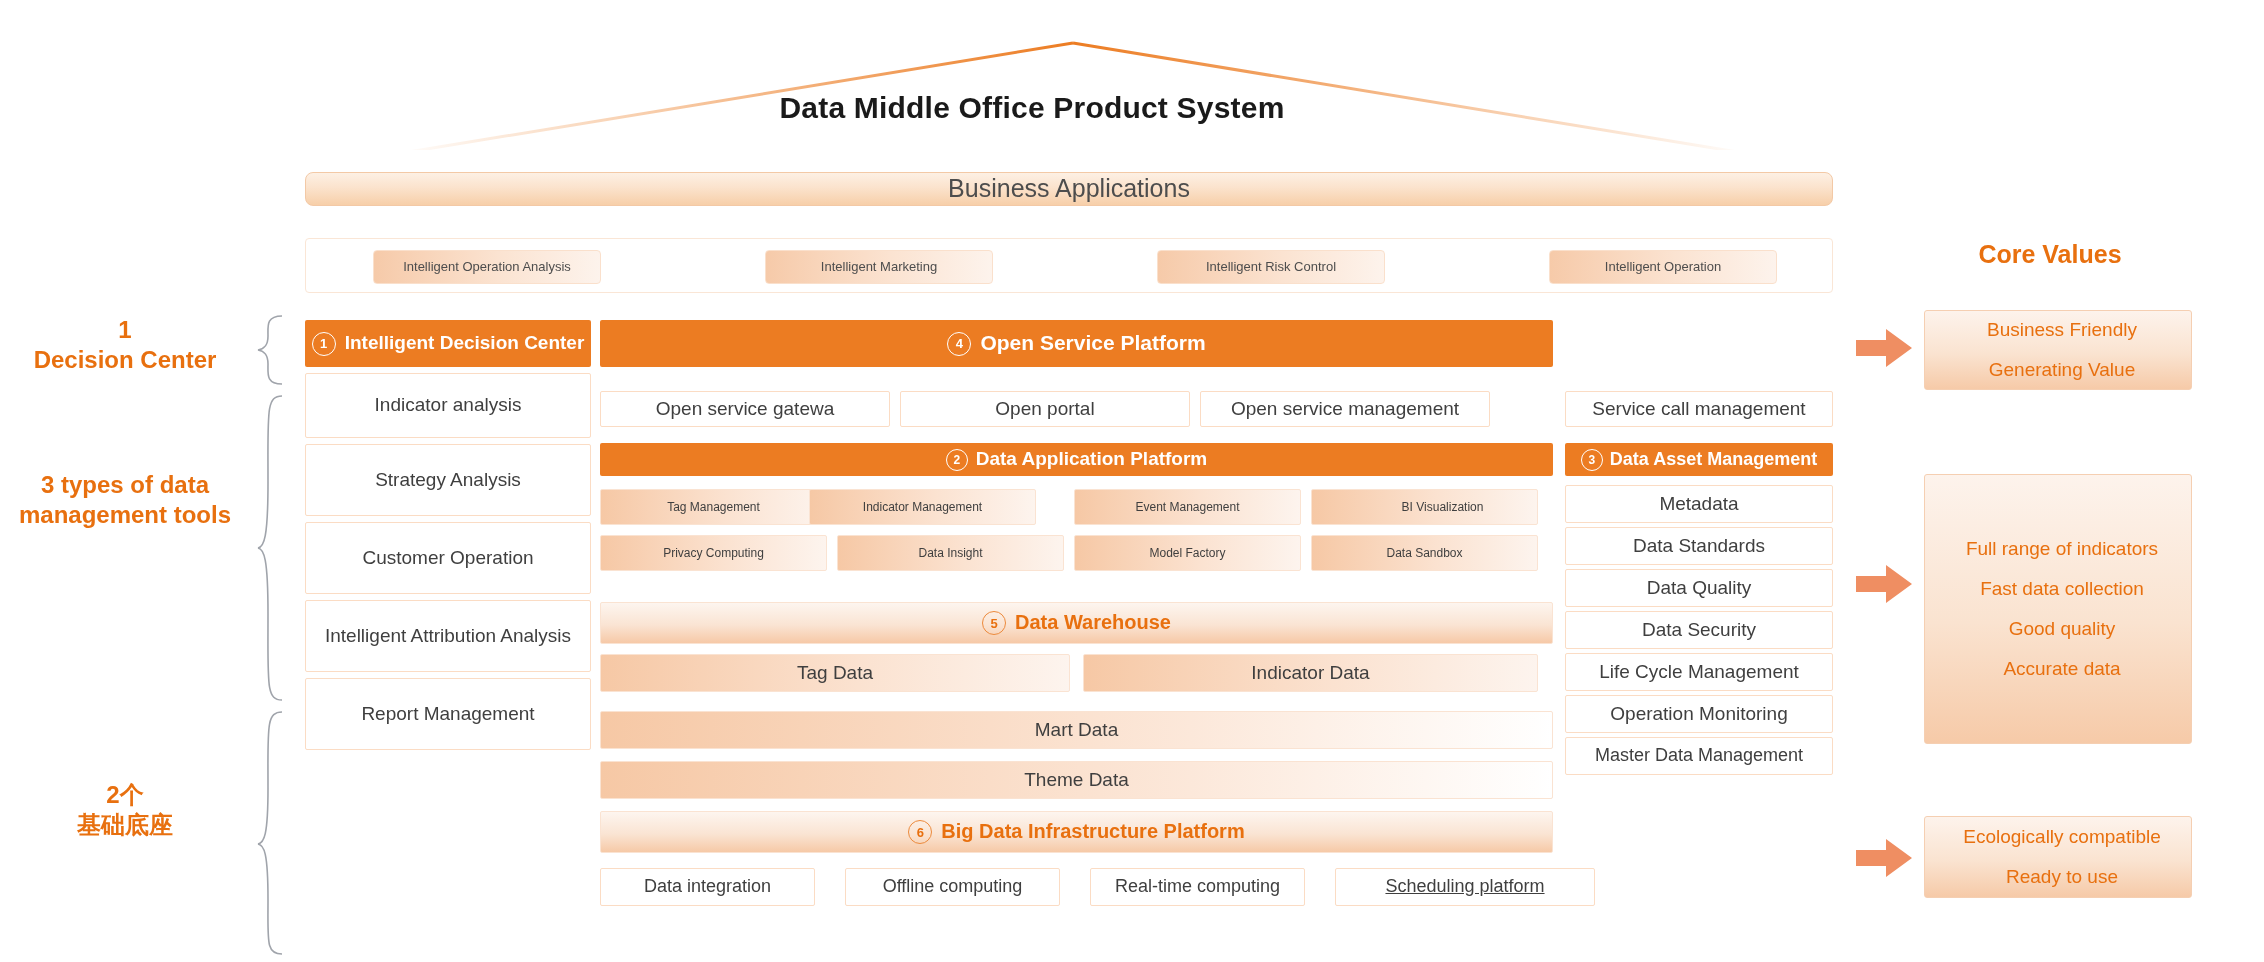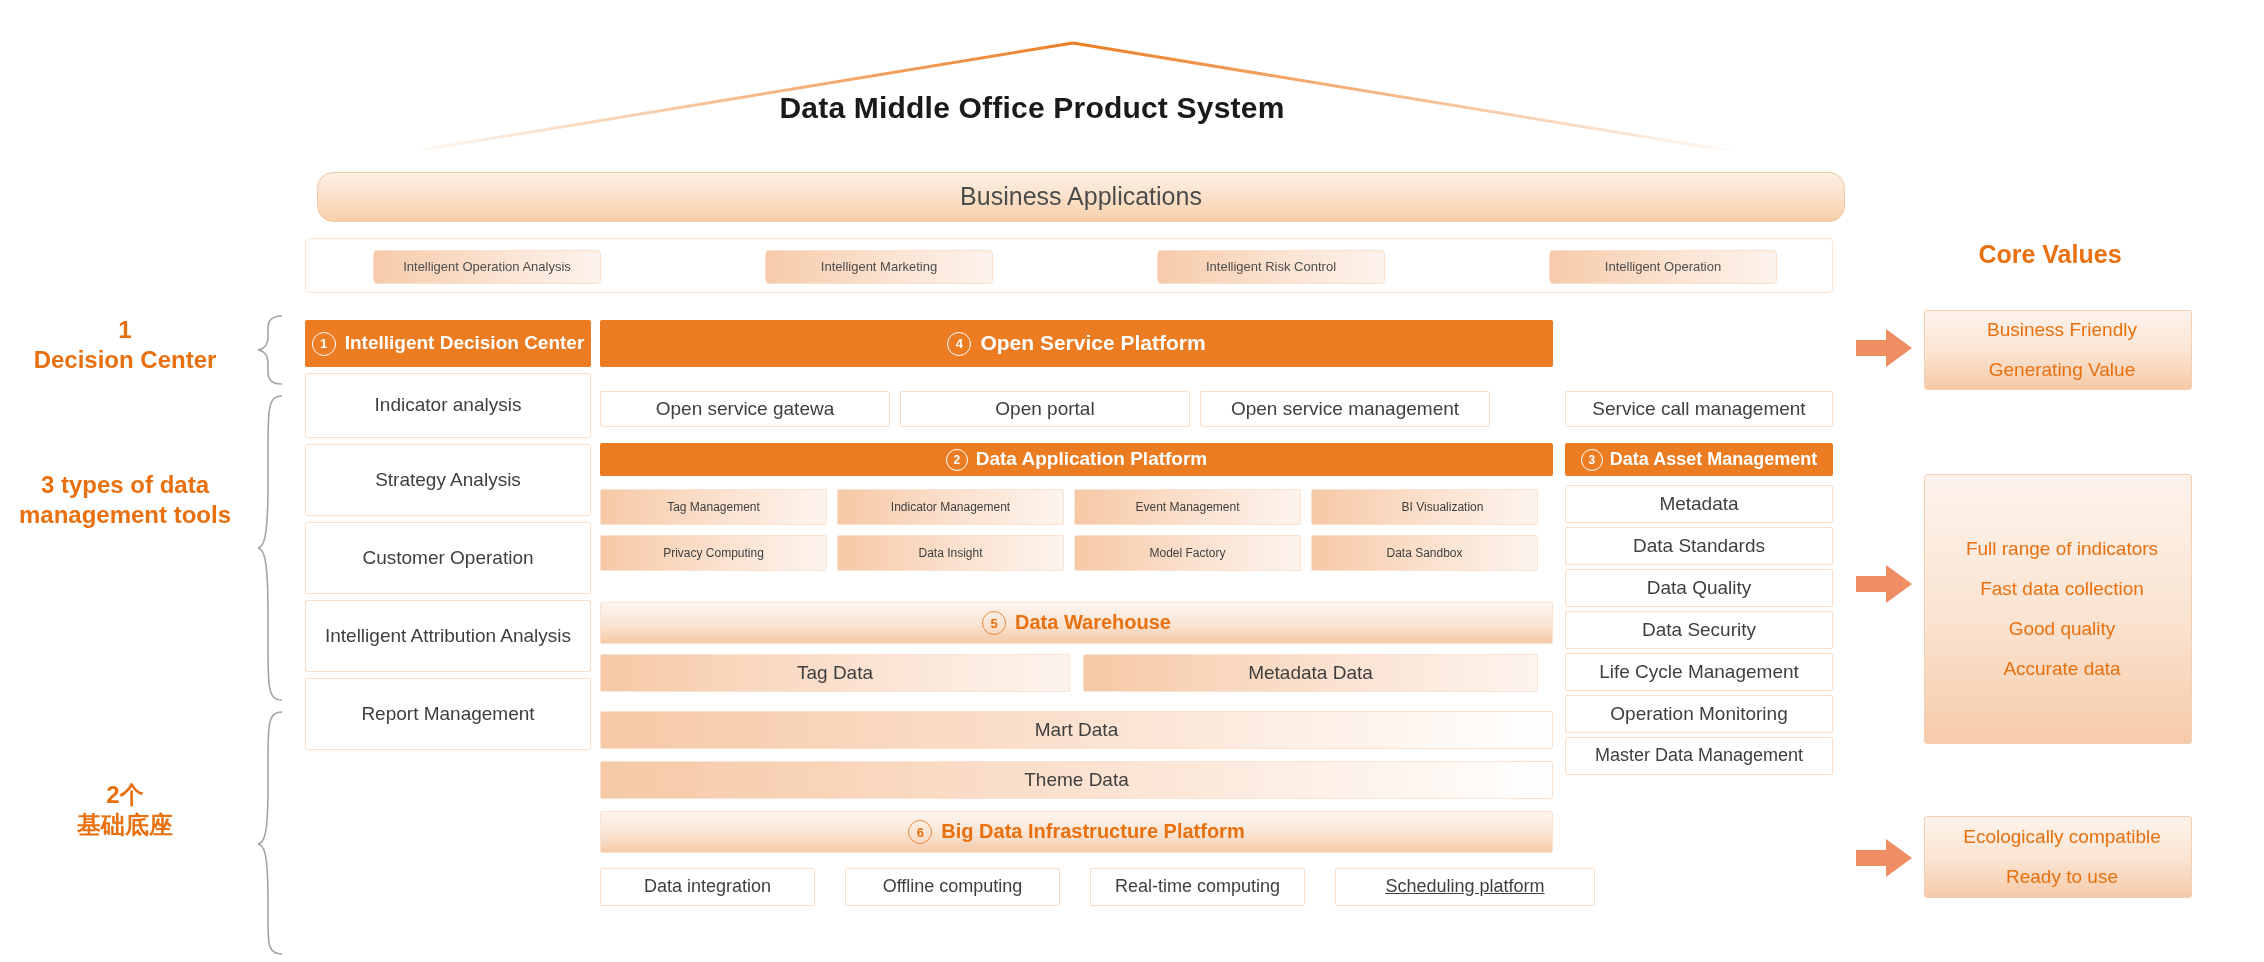--- a/index.html
+++ b/index.html
@@ -15,24 +15,24 @@
   #roof{left:0;top:0;width:2264px;height:150px;pointer-events:none;}
 
   
   #title{
     left:632px;top:88px;width:800px;height:40px;
     font-size:30px;font-weight:bold;color:#1a1a1a;letter-spacing:.2px;
   }
 
   
   #biz-band{
-    left:305px;top:172px;width:1528px;height:50px;border-radius:16px;
+    left:305px;top:172px;width:1528px;height:34px;border-radius:8px;
     border:1px solid #f3c9a6;
     background:linear-gradient(to bottom,#fdf0e4 0%,#fbe3cd 45%,#f7cfa9 100%);
-    font-size:25px;color:#4d4d4d;margin-left:12px;
+    font-size:25px;color:#4d4d4d;
   }
   #biz-sub{
     left:305px;top:238px;width:1528px;height:55px;border-radius:4px;
     border:1px solid #fae6d6;background:#ffffff;
   }
   .biz-chip{
     top:250px;height:34px;border-radius:4px;border:1px solid #fae0cc;
     background:linear-gradient(to right,#f6caa9 0%,#fbe3d1 55%,#fdf3ec 100%);
     font-size:13px;color:#4d4d4d;
   }
@@ -172,34 +172,34 @@
 <div class="abs ctr whitebox osp-item" style="left:600px;width:290px;">Open service gatewa</div>
 <div class="abs ctr whitebox osp-item" style="left:900px;width:290px;">Open portal</div>
 <div class="abs ctr whitebox osp-item" style="left:1200px;width:290px;">Open service management</div>
 <div class="abs ctr whitebox osp-item" style="left:1565px;width:268px;">Service call management</div>
 
 <div id="dap" class="abs ctr orange">
   <span class="numcircle" style="width:20px;height:20px;font-size:12px;margin-right:8px;">2</span>
   <span>Data Application Platform</span>
 </div>
 <div class="abs ctr peachbox dap-item" style="left:600px;top:489px;width:227px;">Tag Management</div>
-<div class="abs ctr peachbox dap-item" style="left:837px;top:489px;width:227px;">Indicator Management</div>
+<div class="abs ctr peachbox dap-item" style="left:809px;top:489px;width:227px;">Indicator Management</div>
 <div class="abs ctr peachbox dap-item" style="left:1074px;top:489px;width:227px;">Event Management</div>
 <div class="abs ctr peachbox dap-item" style="left:1311px;top:489px;width:227px;padding-left:36px;">BI Visualization</div>
 <div class="abs ctr peachbox dap-item" style="left:600px;top:535px;width:227px;">Privacy Computing</div>
 <div class="abs ctr peachbox dap-item" style="left:837px;top:535px;width:227px;">Data Insight</div>
 <div class="abs ctr peachbox dap-item" style="left:1074px;top:535px;width:227px;">Model Factory</div>
 <div class="abs ctr peachbox dap-item" style="left:1311px;top:535px;width:227px;">Data Sandbox</div>
 
 <div id="dw" class="abs ctr vbar">
   <span class="numcircle">5</span>
   <span>Data Warehouse</span>
 </div>
 <div class="abs ctr peachbox dw-item" style="left:600px;width:470px;">Tag Data</div>
-<div class="abs ctr peachbox dw-item" style="left:1083px;width:455px;">Metadata Data</div>
+<div class="abs ctr peachbox dw-item" style="left:1083px;width:455px;">Indicator Data</div>
 <div id="mart" class="abs ctr softbar">Mart Data</div>
 <div id="theme" class="abs ctr softbar">Theme Data</div>
 
 <div id="bdip" class="abs ctr vbar">
   <span class="numcircle">6</span>
   <span>Big Data Infrastructure Platform</span>
 </div>
 <div class="abs ctr whitebox bdip-item" style="left:600px;width:215px;">Data integration</div>
 <div class="abs ctr whitebox bdip-item" style="left:845px;width:215px;">Offline computing</div>
 <div class="abs ctr whitebox bdip-item" style="left:1090px;width:215px;">Real-time computing</div>

